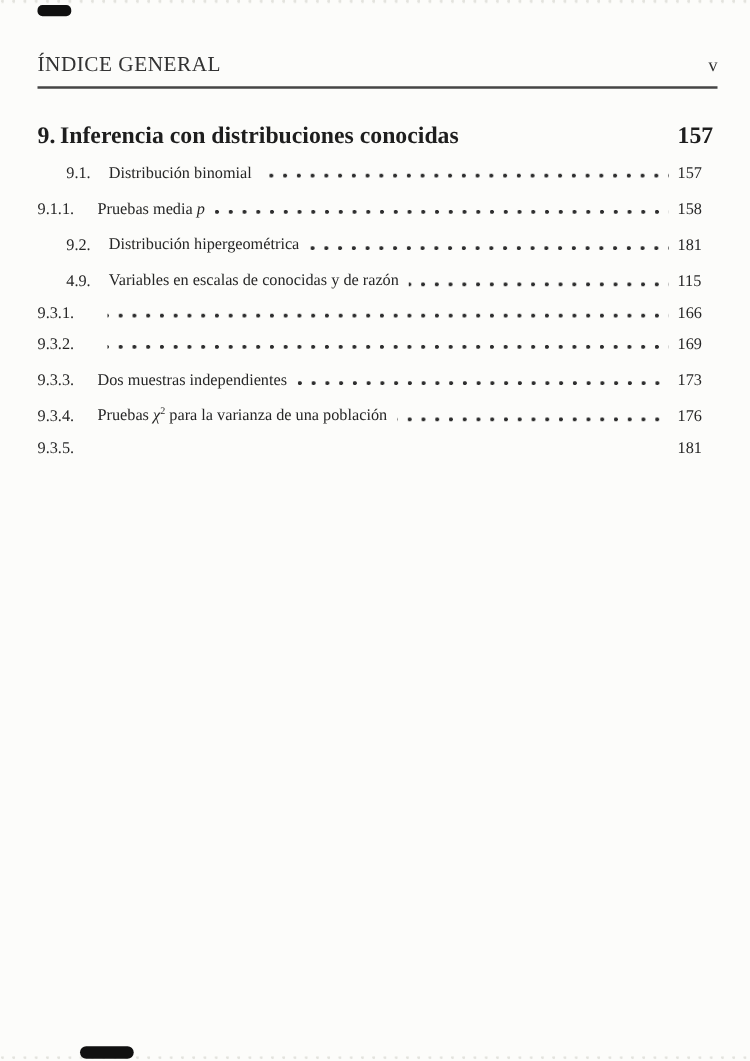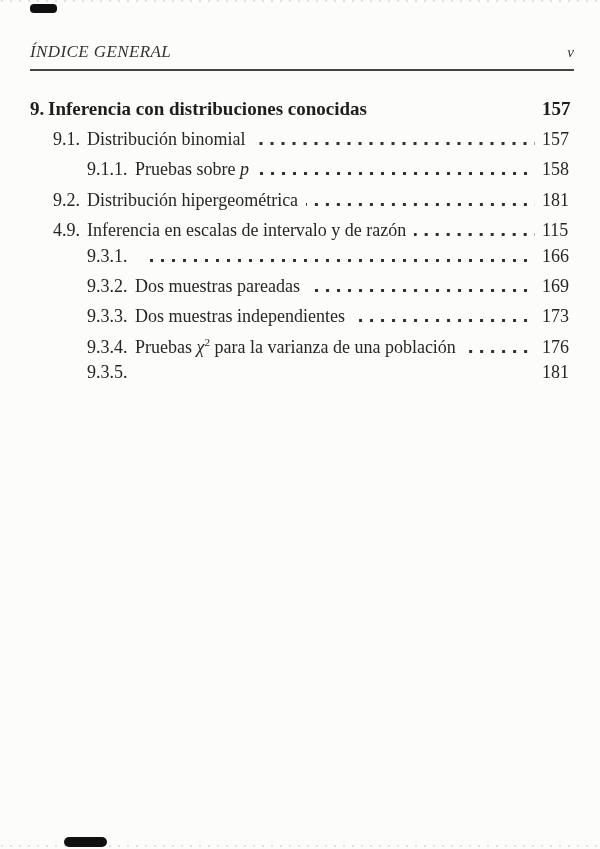--- a/index.html
+++ b/index.html
@@ -34,44 +34,43 @@
     position: absolute; left: 64px; top: 837px;
     width: 43px; height: 10px; border-radius: 5px;
     background: #101010;
   }
 
   .running-header {
     position: absolute; left: 30px; top: 42px; width: 544px;
     display: flex; align-items: baseline; justify-content: space-between;
     border-bottom: 2px solid #454545;
     padding-bottom: 7px;
-    font-style: italic;
   }
   .running-header .title {
     font-size: 17px; letter-spacing: 0.4px; color: #333;
   }
   .running-header .folio {
     font-size: 15px; color: #333;
   }
 
   .toc {
     position: absolute; left: 30px; top: 96px; width: 544px;
   }
   .row {
     display: flex; align-items: baseline;
-    font-size: 18px; line-height: 25.4px;
+    font-size: 13px; line-height: 25.4px;
     white-space: nowrap; color: #262626;
   }
   .row.chapter {
     font-weight: bold; font-size: 19px; line-height: 26px; color: #1e1e1e;
   }
   .row.chapter .num { width: 18px; }
   .row.l1 { margin-left: 23px; }
   .row.l1 .num { width: 34px; }
-  .row.l2 { margin-left: 57px; }
+  .row.l2 { }
   .row.l2 .num { width: 48px; }
   .num { display: inline-block; flex: none; }
   .label { flex: none; }
   .label .math { font-style: italic; }
   .label sup { font-size: 0.62em; }
   .leader {
     flex: 1 1 auto; height: 3px; margin: 0 7px 0 8px; min-width: 6px;
     background-image: radial-gradient(circle at 1.5px 1.5px, #2e2e2e 1.4px, transparent 1.8px);
     background-size: 11px 3px; background-repeat: repeat-x;
     background-position: right center;
@@ -104,48 +103,47 @@
 
     <div class="row l1">
       <span class="num">9.1.</span>
       <span class="label"><span class="pre">Distribución binomial</span><span class="math"></span><sup class="sup"></sup><span class="post"></span></span>
       <span class="leader"></span>
       <span class="page-num">157</span>
     </div>
 
     <div class="row l2">
       <span class="num">9.1.1.</span>
-      <span class="label"><span class="pre">Pruebas sobre </span><span class="math">p</span><sup class="sup"></sup><span class="post"></span></span>
+      <span class="label"><span class="pre">Pruebas media </span><span class="math">p</span><sup class="sup"></sup><span class="post"></span></span>
       <span class="leader"></span>
       <span class="page-num">158</span>
     </div>
 
     <div class="row l1">
       <span class="num">9.2.</span>
       <span class="label"><span class="pre">Distribución hipergeométrica</span><span class="math"></span><sup class="sup"></sup><span class="post"></span></span>
       <span class="leader"></span>
       <span class="page-num">181</span>
     </div>
 
     <div class="row l1">
       <span class="num">4.9.</span>
-      <span class="label"><span class="pre">Inferencia en escalas de intervalo y de razón</span><span class="math"></span><sup class="sup"></sup><span class="post"></span></span>
+      <span class="label"><span class="pre">Variables en escalas de conocidas y de razón</span><span class="math"></span><sup class="sup"></sup><span class="post"></span></span>
       <span class="leader"></span>
       <span class="page-num">115</span>
     </div>
 
     <div class="row l2">
       <span class="num">9.3.1.</span>
       <span class="leader"></span>
       <span class="page-num">166</span>
     </div>
 
     <div class="row l2">
       <span class="num">9.3.2.</span>
-      <span class="label"><span class="pre">Dos muestras pareadas</span><span class="math"></span><sup class="sup"></sup><span class="post"></span></span>
       <span class="leader"></span>
       <span class="page-num">169</span>
     </div>
 
     <div class="row l2">
       <span class="num">9.3.3.</span>
       <span class="label"><span class="pre">Dos muestras independientes</span><span class="math"></span><sup class="sup"></sup><span class="post"></span></span>
       <span class="leader"></span>
       <span class="page-num">173</span>
     </div>

